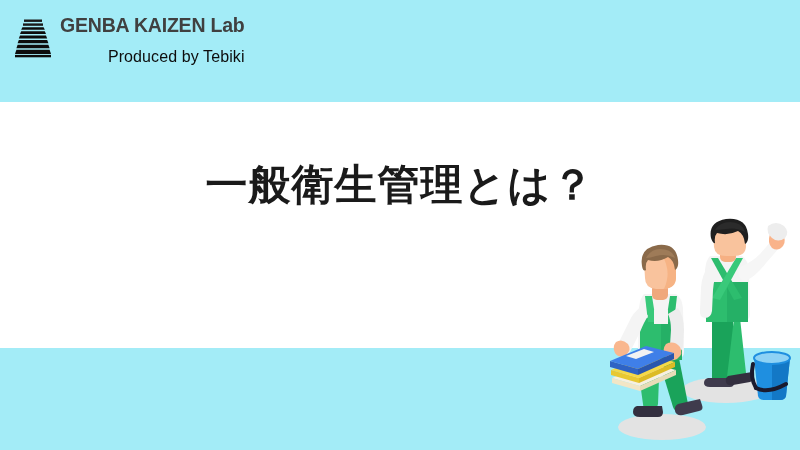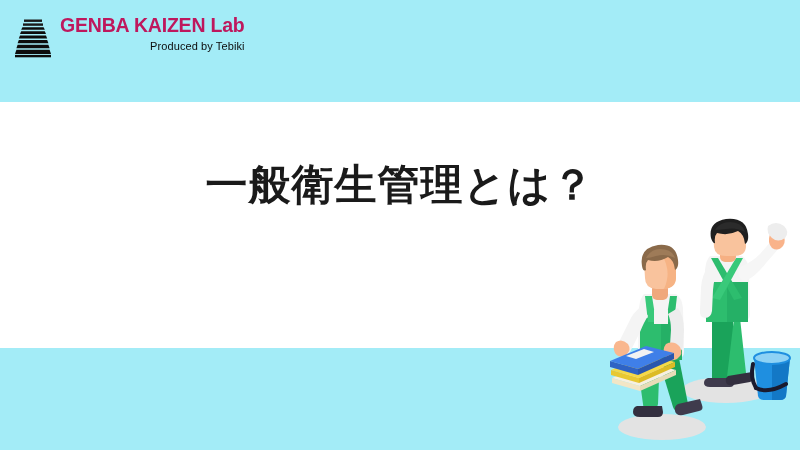--- a/index.html
+++ b/index.html
@@ -57,29 +57,29 @@
   }
   .logo-text {
     display: flex;
     flex-direction: column;
     align-items: flex-end;
     line-height: 1;
   }
   .logo-title {
     font-size: 19.5px;
     font-weight: 700;
-    color: #be185d;
+    color: #404040;
     letter-spacing: -0.2px;
     white-space: nowrap;
   }
   .logo-sub {
-    font-size: 11px;
+    font-size: 16px;
     font-weight: 400;
     color: #0d0d0d;
-    margin-top: 5px;
+    margin-top: 13px;
     letter-spacing: 0.1px;
     white-space: nowrap;
   }
 
   
   .headline-block {
     position: absolute;
     left: 0;
     top: 160px;
     width: 800px;

